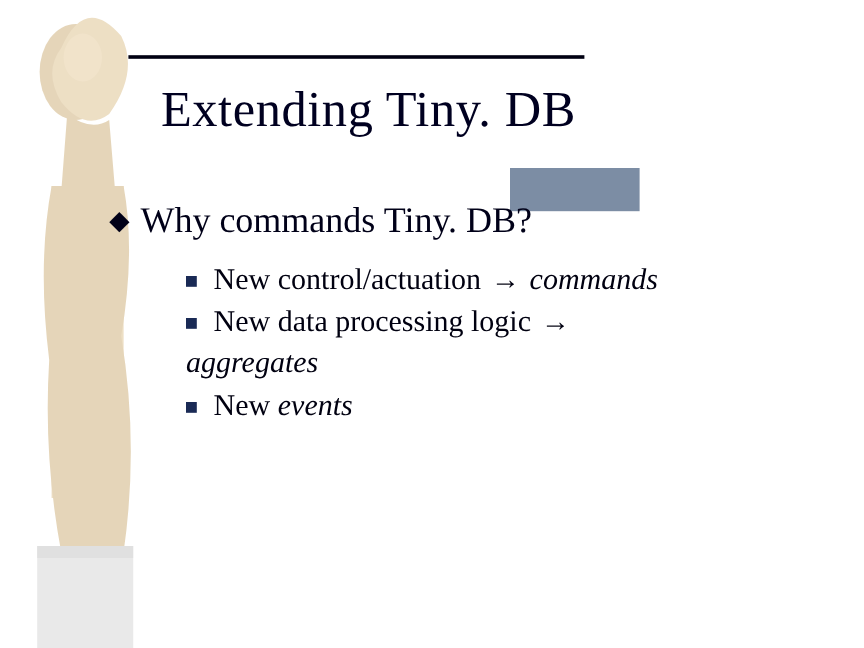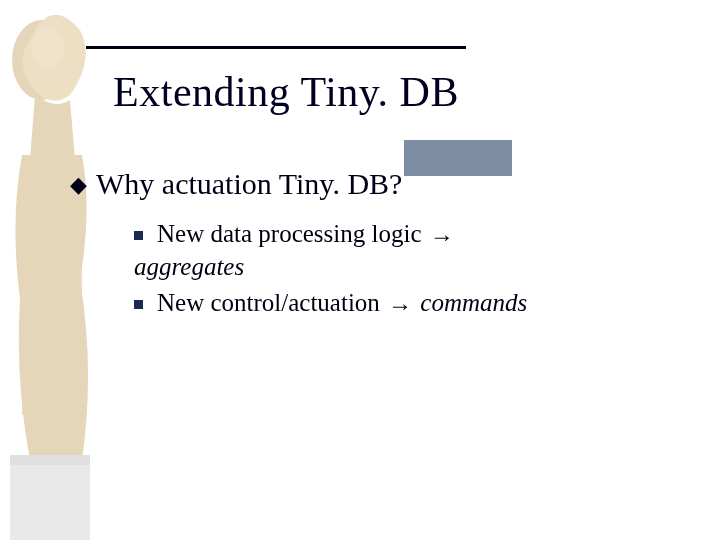--- a/index.html
+++ b/index.html
@@ -11,20 +11,21 @@
     font-family: "Times New Roman", Times, serif;
     color: #000;
     overflow: hidden;
     position: relative;
   }
   .slide {
     position: relative;
     width: 572px;
     height: 540px;
     box-sizing: border-box;
+    margin-left: 21px;
   }
   .bg-image {
     position: absolute;
     left: 0;
     top: 0;
     bottom: 0;
     width: 90px;
     overflow: hidden;
     opacity: 0.35;
   }
@@ -121,29 +122,32 @@
   </div>
 
   <div class="accent-box"></div>
   <div class="rule"></div>
 
   <div class="title">Extending Tiny. DB</div>
 
   <div class="content">
 
     <p class="l1">
-      <span class="bullet">◆</span><span>Why actuation Tiny. DB?</span>
+      <span class="bullet">◆</span><span>Why commands Tiny. DB?</span>
     </p>
 
     <ul class="sub">
       <li>
+        <span class="sq"></span><span>New control/actuation</span> <span class="arrow">→</span> <span class="ital">commands</span>
+      </li>
+      <li>
         <span class="sq"></span><span>New data processing logic</span> <span class="arrow">→</span> <span class="ital">aggregates</span>
       </li>
       <li>
-        <span class="sq"></span><span>New control/actuation</span> <span class="arrow">→</span> <span class="ital">commands</span>
+        <span class="sq"></span><span>New</span> <span class="ital">events</span>
       </li>
     </ul>
 
     <div class="spacer"></div>
 
 
   </div>
 
 </div>
 

